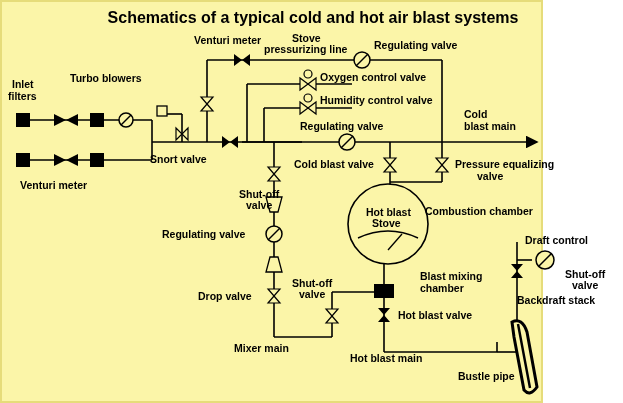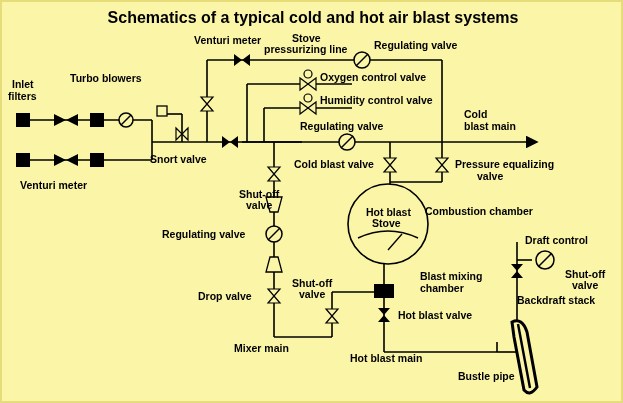--- a/index.html
+++ b/index.html
@@ -1,17 +1,17 @@
 <!DOCTYPE html>
 <html><head>
 <meta charset="utf-8">
 <style>
   html, body { margin: 0; padding: 0; }
   body { width: 623px; height: 403px; overflow: hidden; font-family: "Liberation Sans", sans-serif; }
-  #canvas { position: relative; width: 623px; height: 403px; background: #fbf5a8; box-sizing: border-box; border: 2px solid #e6dc7a; }
+  #canvas { position: relative; width: 543px; height: 403px; background: #fbf5a8; box-sizing: border-box; border: 2px solid #e6dc7a; }
   svg { position: absolute; left: 0; top: 0; }
   .lbl { font-family: "Liberation Sans", sans-serif; font-weight: bold; font-size: 10.5px; fill: #000; }
   .title { font-family: "Liberation Sans", sans-serif; font-weight: bold; font-size: 16px; fill: #000; }
   .pipe { stroke: #000; stroke-width: 1.6; fill: none; }
   .blk { fill: #000; }
 </style>
 </head>
 <body>
 
 <div id="canvas">

